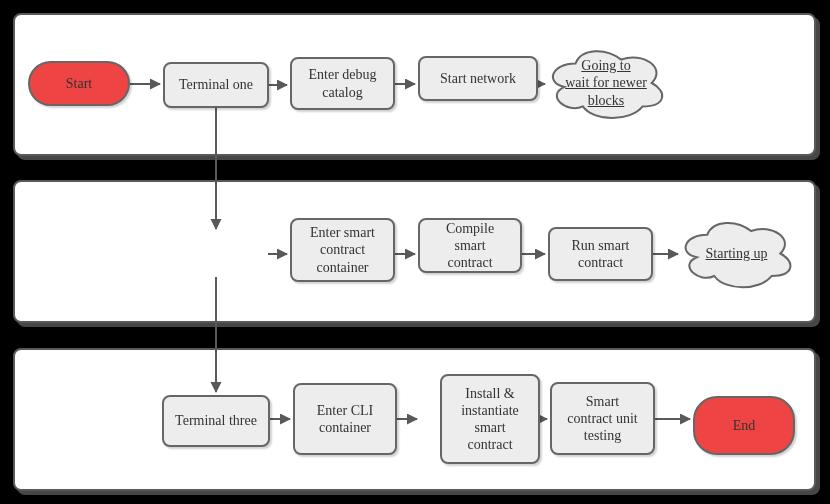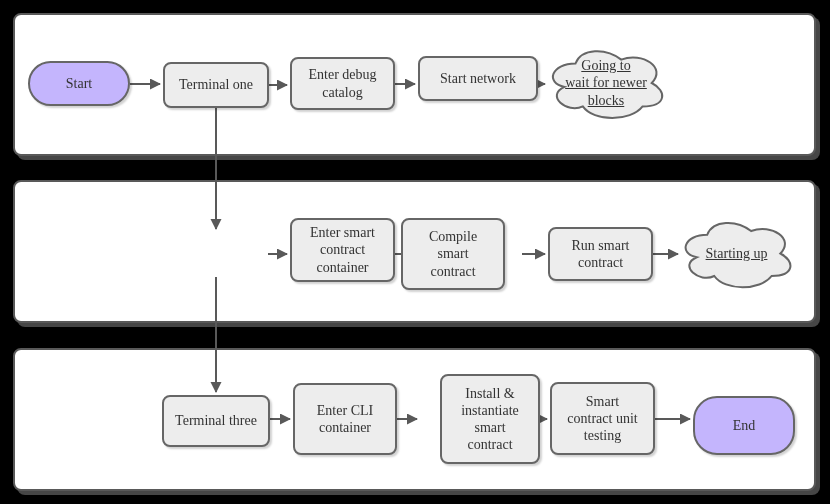--- a/index.html
+++ b/index.html
@@ -33,21 +33,21 @@
     line-height: 1.22;
     white-space: pre-line;
   }
   .process {
     background: #ededed;
     border: 2px solid #666666;
     border-radius: 8px;
     box-shadow: 2px 2px 2px rgba(0,0,0,0.18);
   }
   .terminator {
-    background: #c4b5fd;
+    background: #ef4444;
     border: 2px solid #666666;
     border-radius: 24px;
     box-shadow: 2px 2px 2px rgba(0,0,0,0.18);
   }
   .cloud { background: transparent; border: none; text-decoration: underline; }
   .cloud .cloud-svg {
     position: absolute;
     left: 0; top: 0;
     width: 100%; height: 100%;
   }
@@ -121,21 +121,21 @@
     <span class="label">Going to
 wait for newer
 blocks</span>
   </div>
 
   <div class="node process" style="left:290px;top:218px;width:105px;height:64px">
     <span class="label">Enter smart
 contract
 container</span>
   </div>
-  <div class="node process" style="left:401px;top:218px;width:104px;height:72px">
+  <div class="node process" style="left:418px;top:218px;width:104px;height:55px">
     <span class="label">Compile
 smart
 contract</span>
   </div>
   <div class="node process" style="left:548px;top:227px;width:105px;height:54px">
     <span class="label">Run smart
 contract</span>
   </div>
   <div class="node cloud" style="left:678px;top:216px;width:117px;height:75px">
     <svg class="cloud-svg" viewBox="0 0 100 100" preserveAspectRatio="none">

